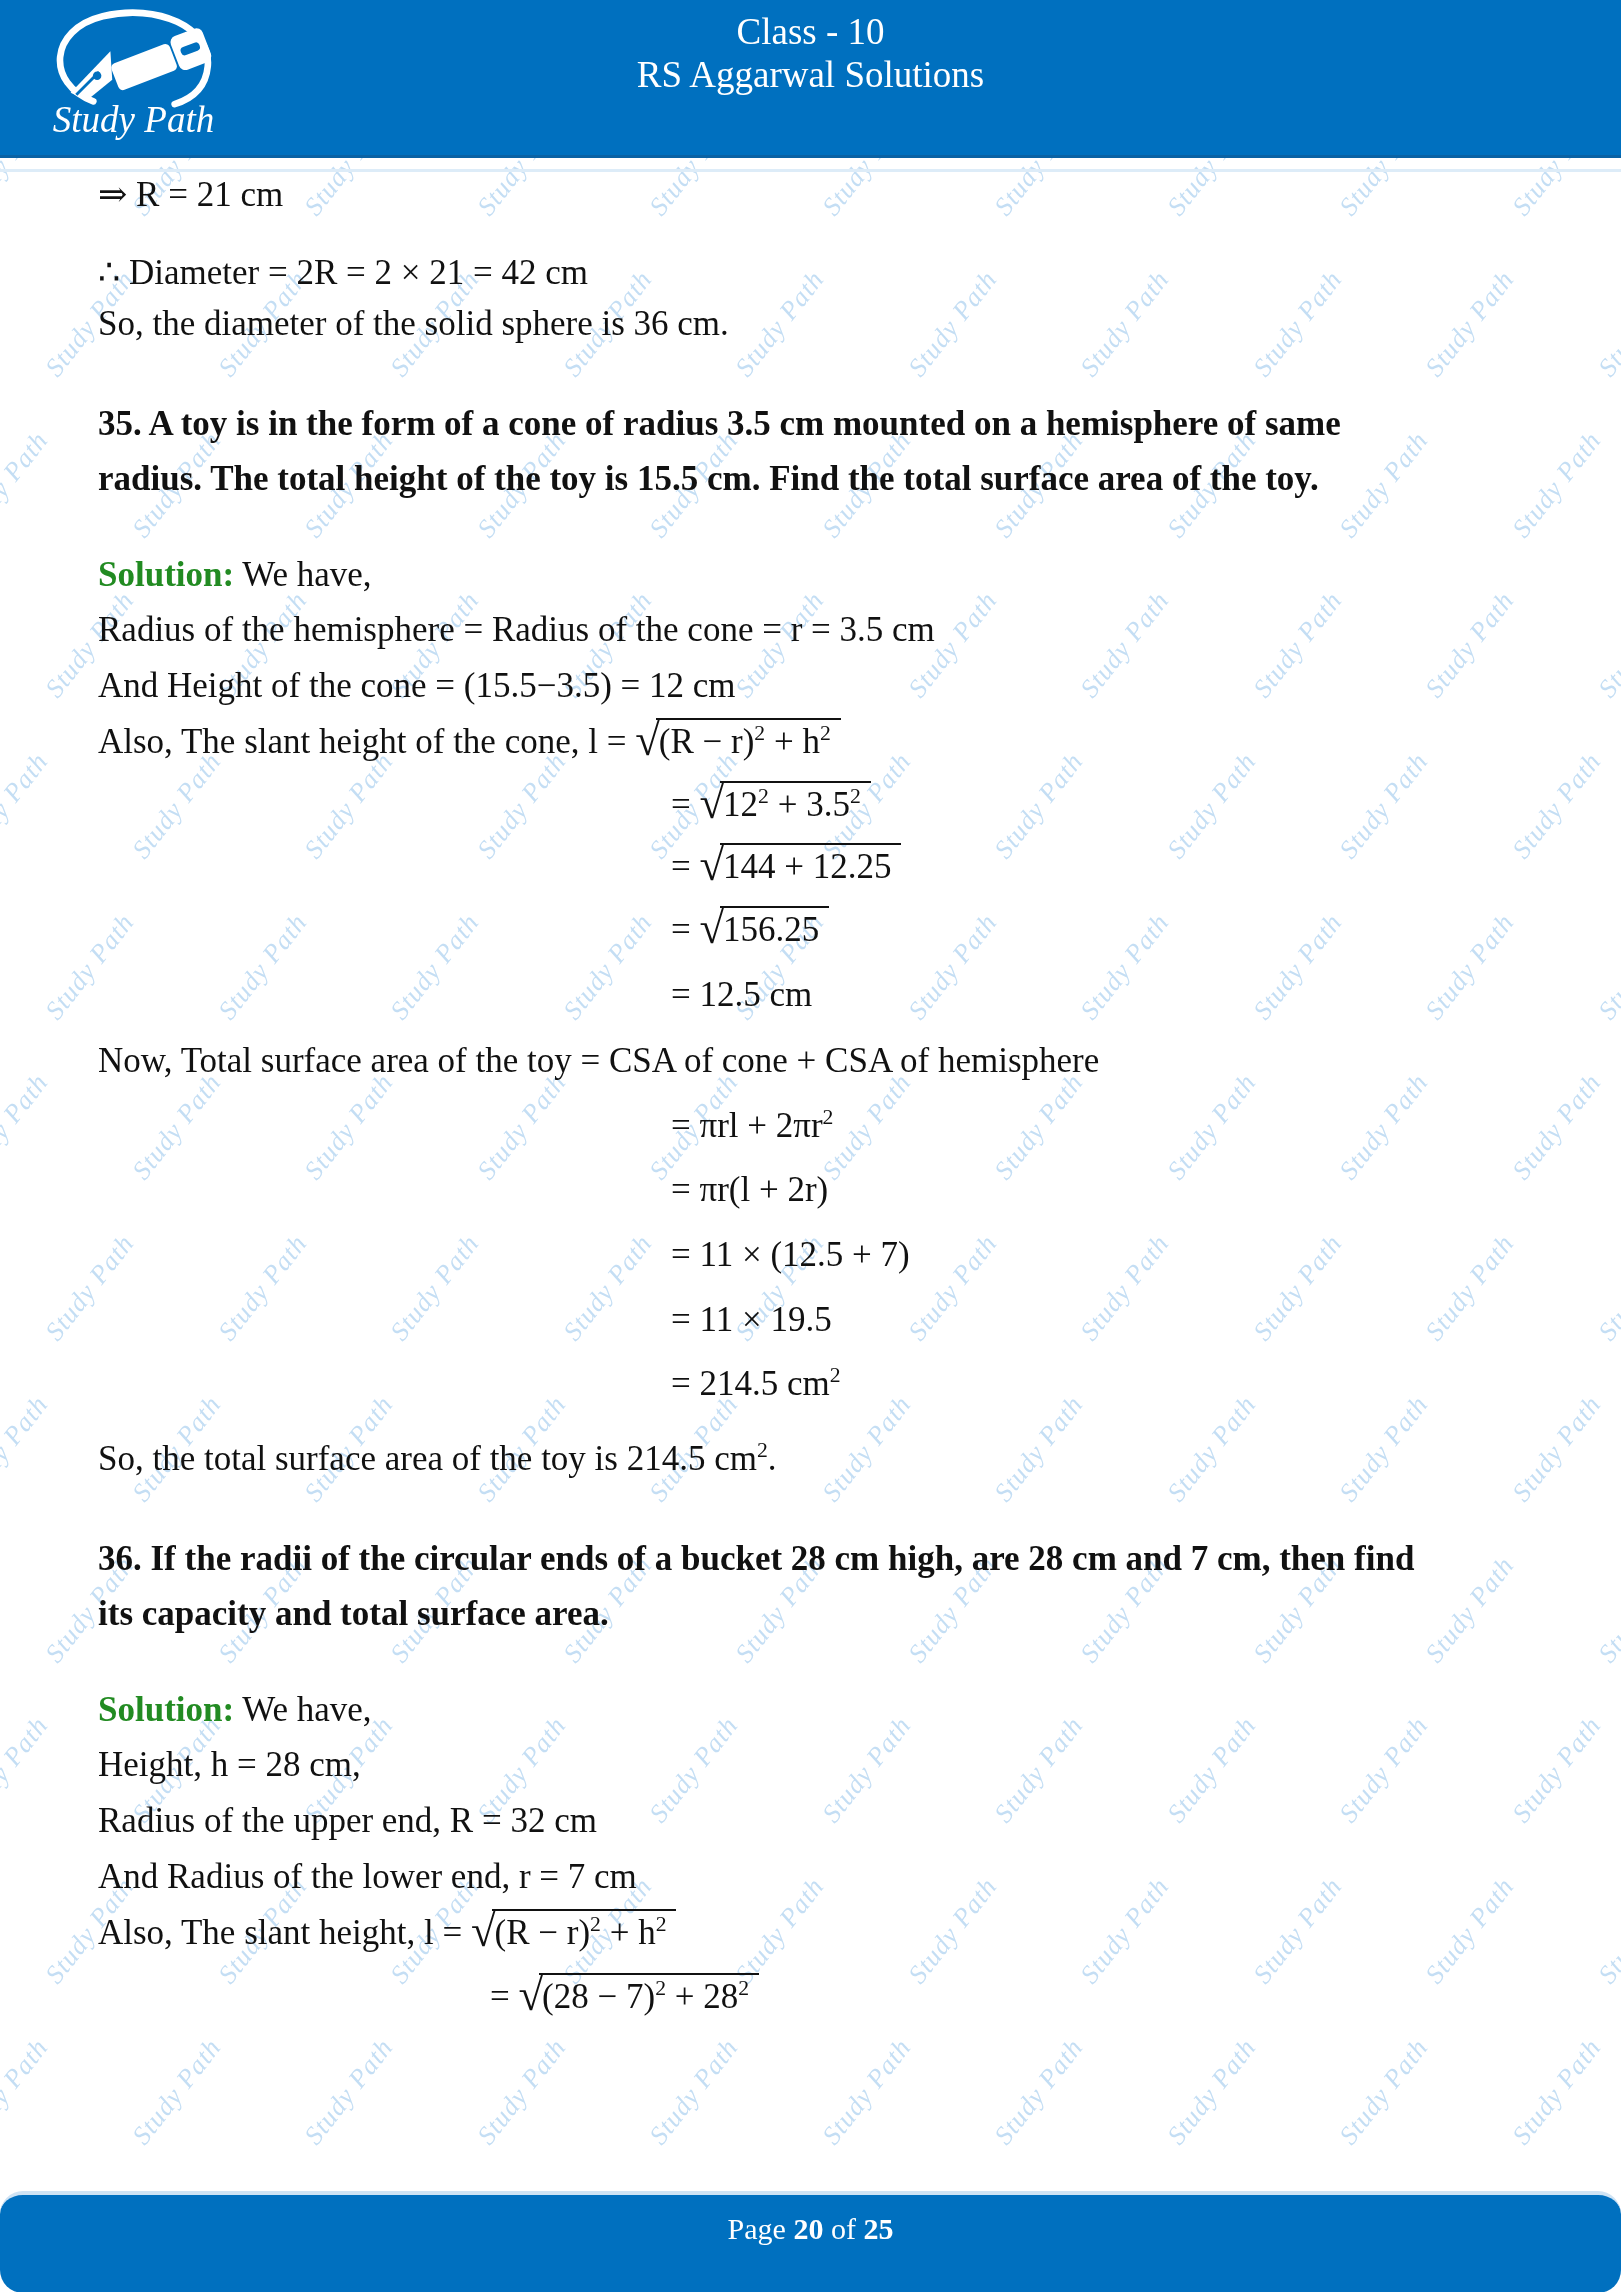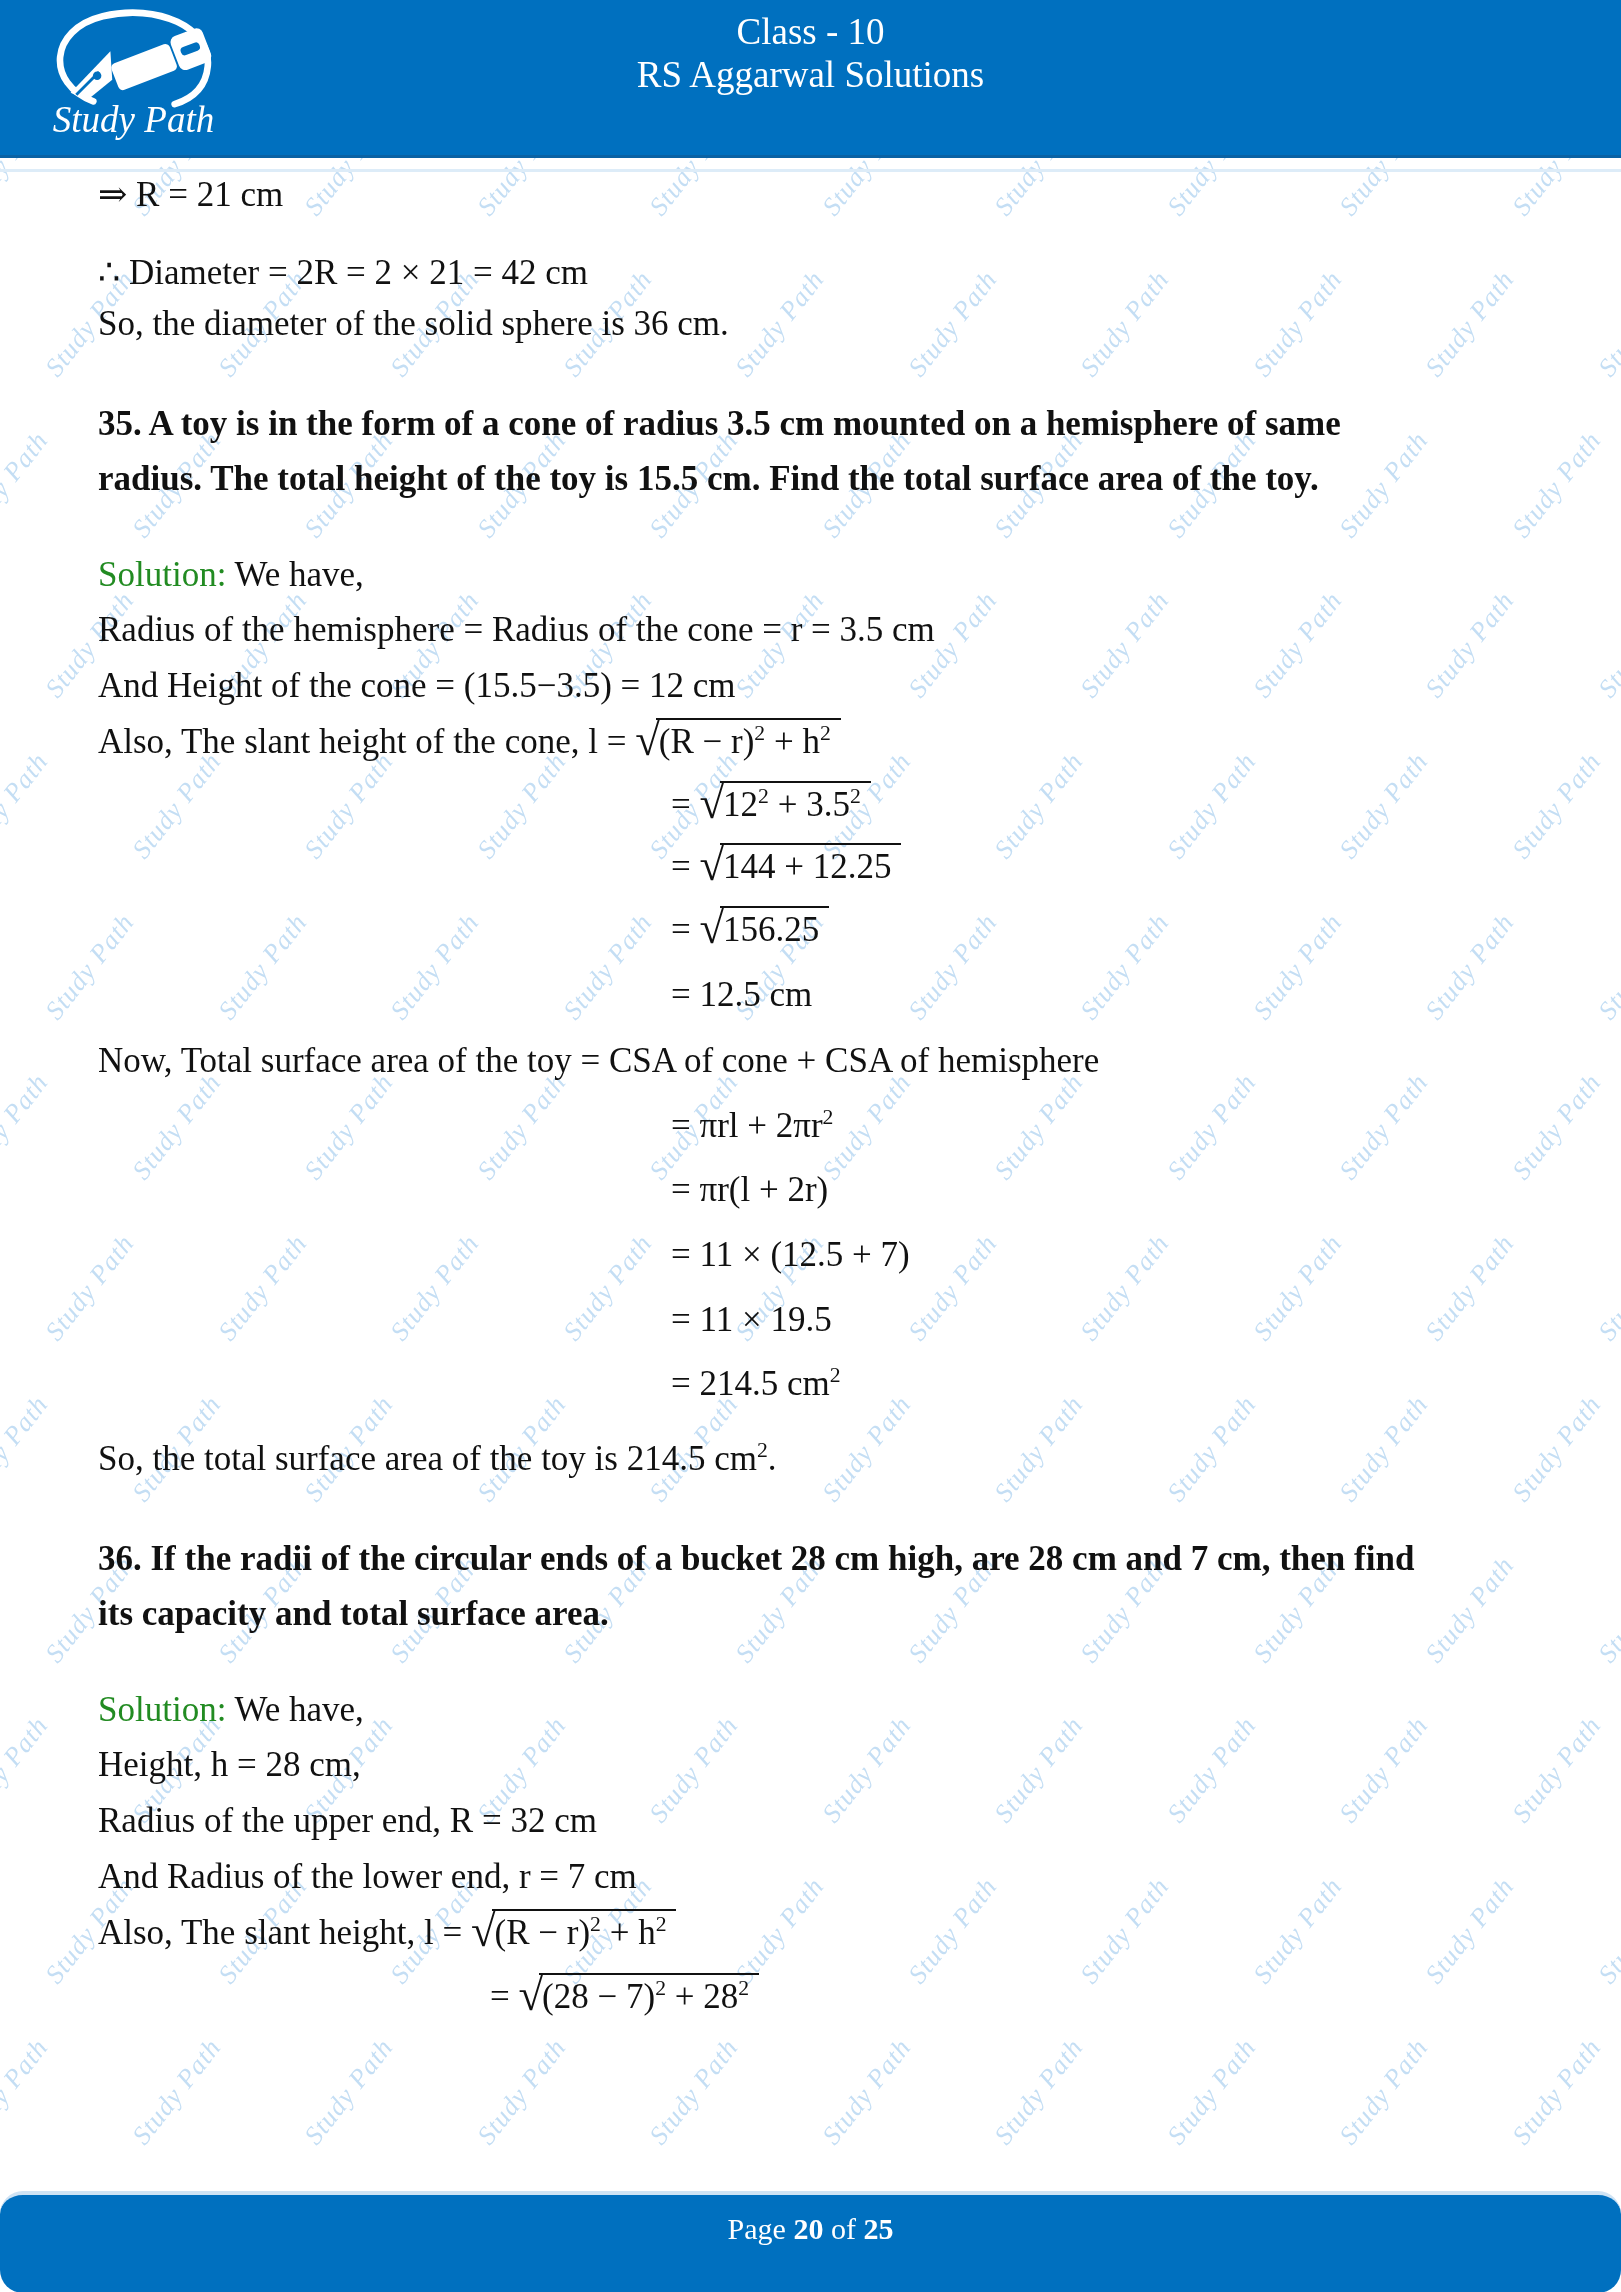--- a/index.html
+++ b/index.html
@@ -53,21 +53,21 @@
   .tight{margin-top:3.9px;}
   .q{margin-top:49px;font-weight:bold;line-height:55px;}
   .qc{font-weight:bold;line-height:55px;}
   .sol{margin-top:45px;}
   .p{margin-top:8.8px;}
   .p2{margin-top:19.6px;}
   .res{margin-top:27.4px;}
   .eq{margin-left:573px;margin-top:15.7px;}
   .eqp{margin-left:573px;margin-top:17.6px;}
   .eqf{margin-left:392px;margin-top:17.6px;}
-  .green{color:var(--green,#228b22);font-weight:normal;}
+  .green{color:var(--green,#228b22);font-weight:bold;}
   sup{font-size:0.62em;line-height:0;vertical-align:super;}
   
   .sqrt{display:inline-block;white-space:nowrap;}
   .sqrt .rad{
     display:inline-block;vertical-align:top;
     font-size:1.28em;line-height:1.02;margin-right:-3.9px;
   }
   .sqrt .bar{
     display:inline-block;vertical-align:top;
     border-top:2.9px solid #111;

